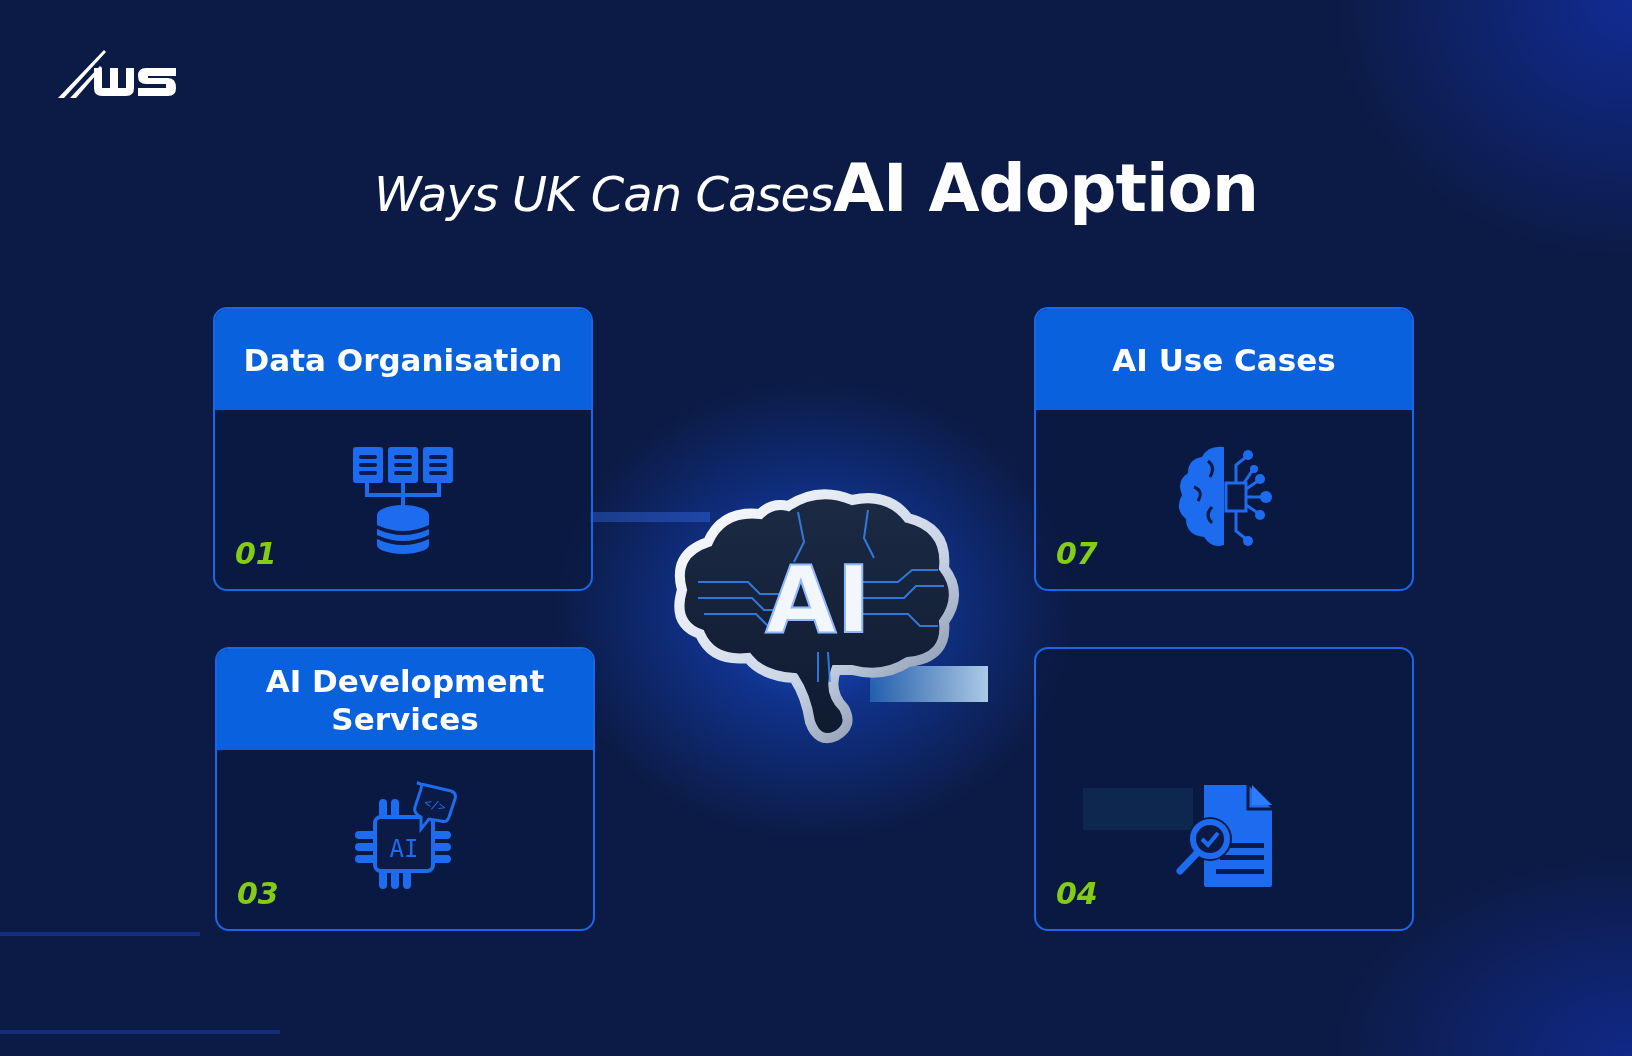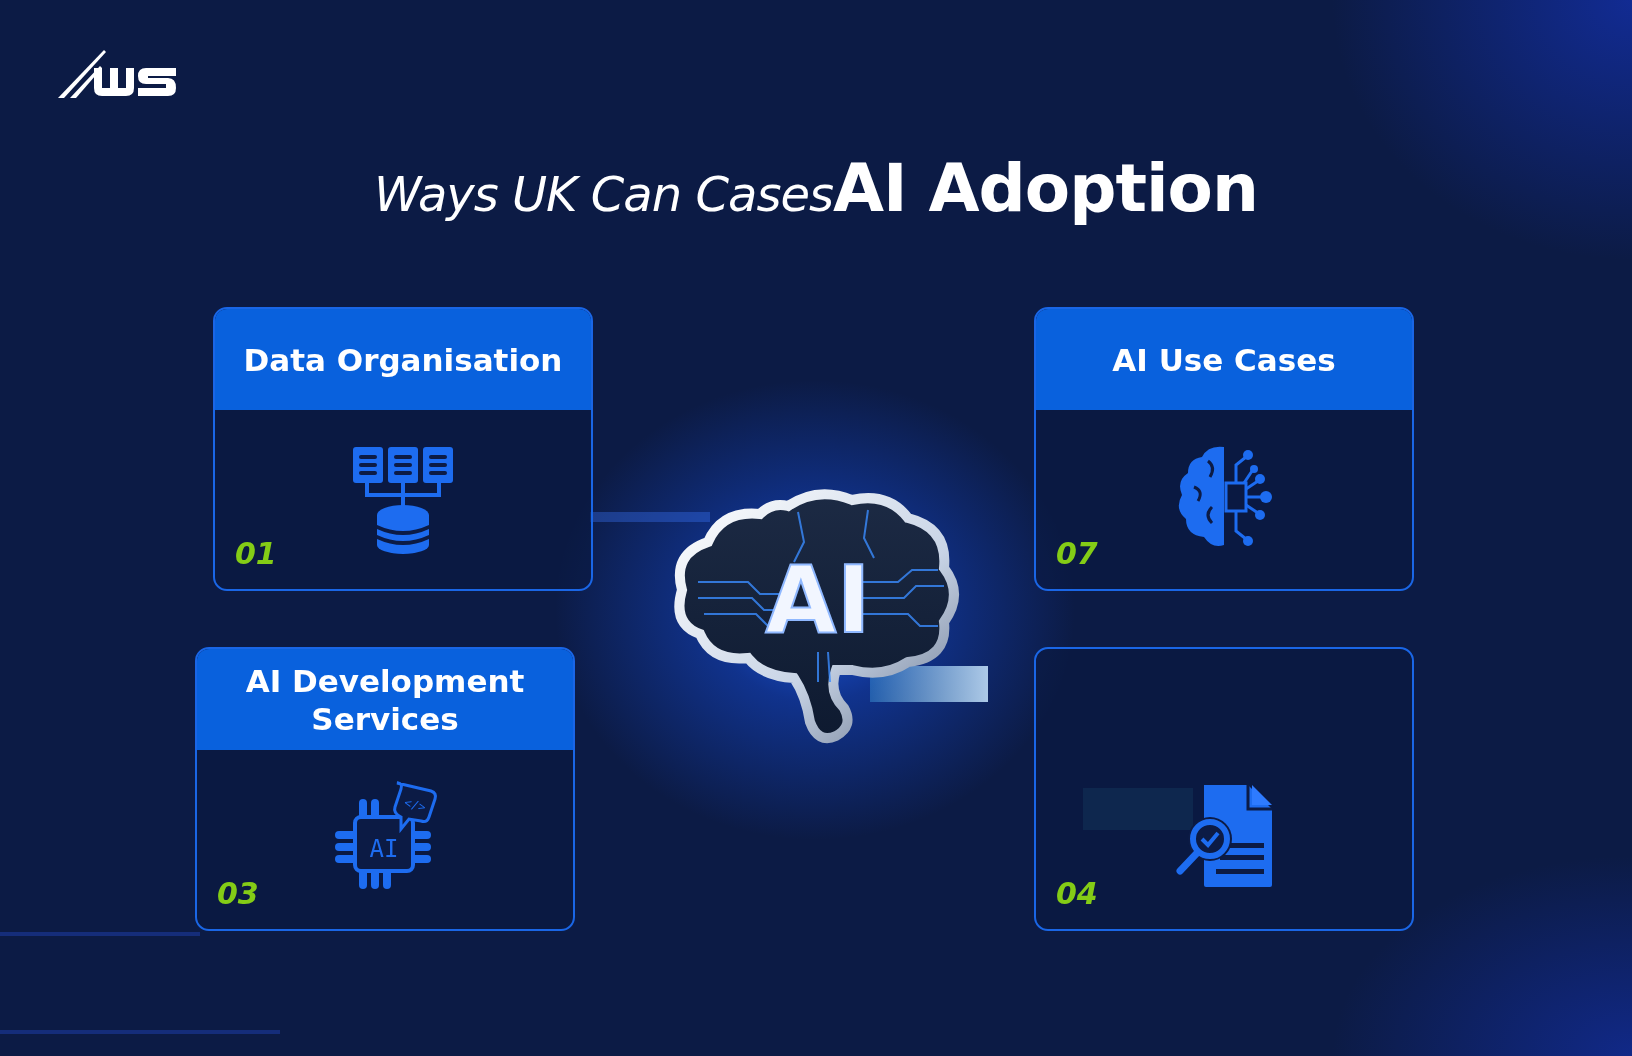--- a/index.html
+++ b/index.html
@@ -29,21 +29,21 @@
     height:101px; background:#0961dd; display:flex; align-items:center; justify-content:center;
     text-align:center; font-weight:bold; font-size:31px; line-height:38px; padding:0 20px;
   }
   .card .num {
     position:absolute; left:20px; bottom:18px; font-size:30px; font-weight:bold; font-style:italic;
     color:#84cc16;
   }
   .card .icon { position:absolute; left:50%; top:128px; transform:translateX(-50%); width:120px; height:120px; }
   #c1 { left:213px; top:307px; }
   #c2 { left:1034px; top:307px; }
-  #c3 { left:195px; top:647px; }
+  #c3 { left:215px; top:647px; }
   #c4 { left:1034px; top:647px; }
   .brain { position:absolute; left:668px; top:482px; width:300px; height:270px; }
   .streak { position:absolute; height:10px; }
 </style>
 </head>
 <body>
 
 <div class="streak" style="left:590px;top:512px;width:120px;background:rgba(60,120,255,0.35);"></div>
 <div class="streak" style="left:870px;top:666px;width:118px;height:36px;background:linear-gradient(90deg,rgba(80,200,255,0.3),rgba(200,230,255,0.85));"></div>
 <div class="streak" style="left:1083px;top:788px;width:110px;height:42px;background:rgba(30,90,120,0.55);"></div>

